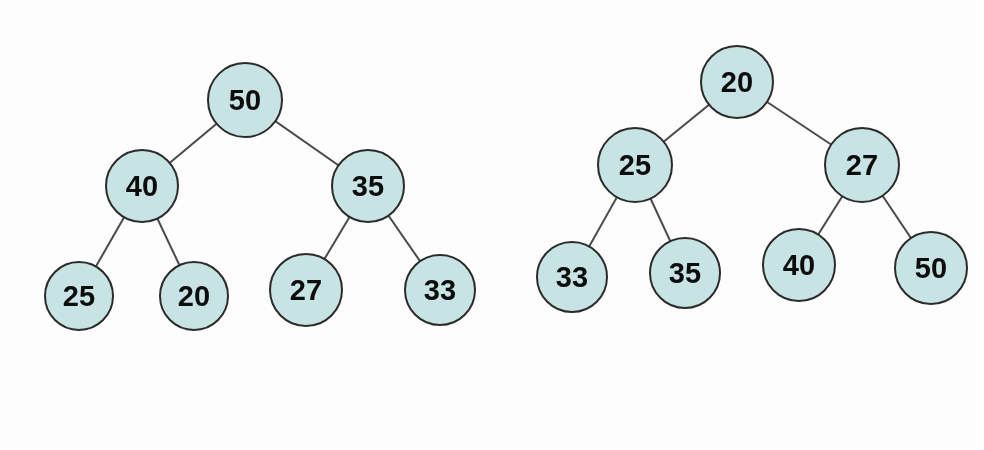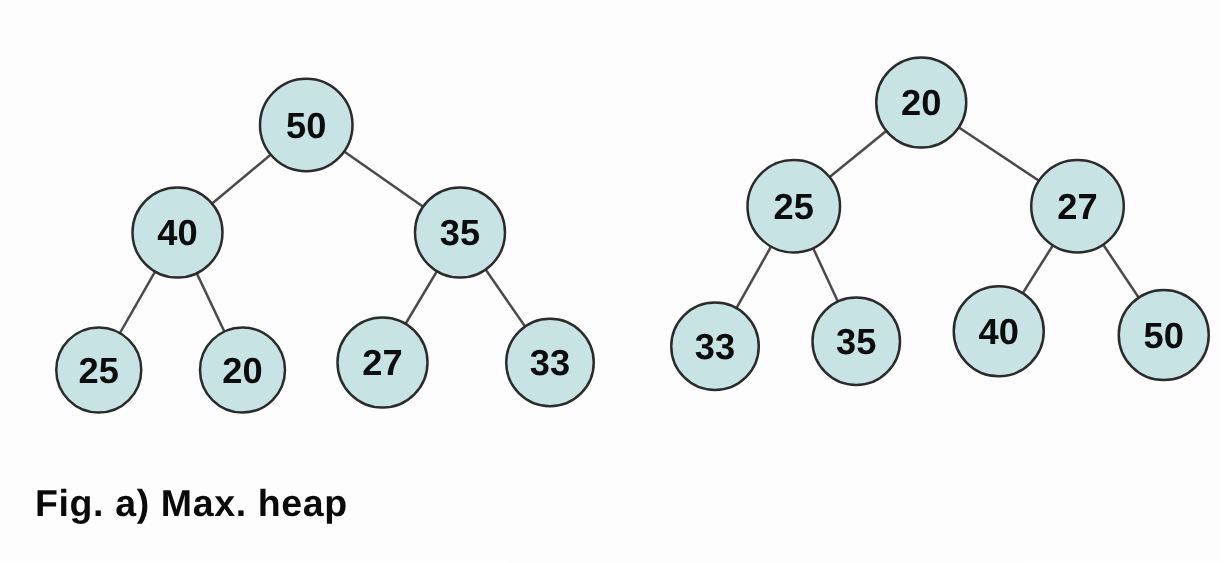--- a/index.html
+++ b/index.html
@@ -108,14 +108,13 @@
         <g>
           <circle cx="799" cy="265" r="36" fill="#c8e3e3" stroke="#2b2b2b" stroke-width="2"></circle>
           <text x="799" y="265" dy="0.35em" text-anchor="middle" fill="#0d0d0d">40</text>
         </g>
         <g>
           <circle cx="931" cy="268" r="36" fill="#c8e3e3" stroke="#2b2b2b" stroke-width="2"></circle>
           <text x="931" y="268" dy="0.35em" text-anchor="middle" fill="#0d0d0d">50</text>
         </g>
       </g>
     </svg>
-  <div class="caption caption-a">Fig. a) Max. heap</div>
 </div>
 
 </body></html>

